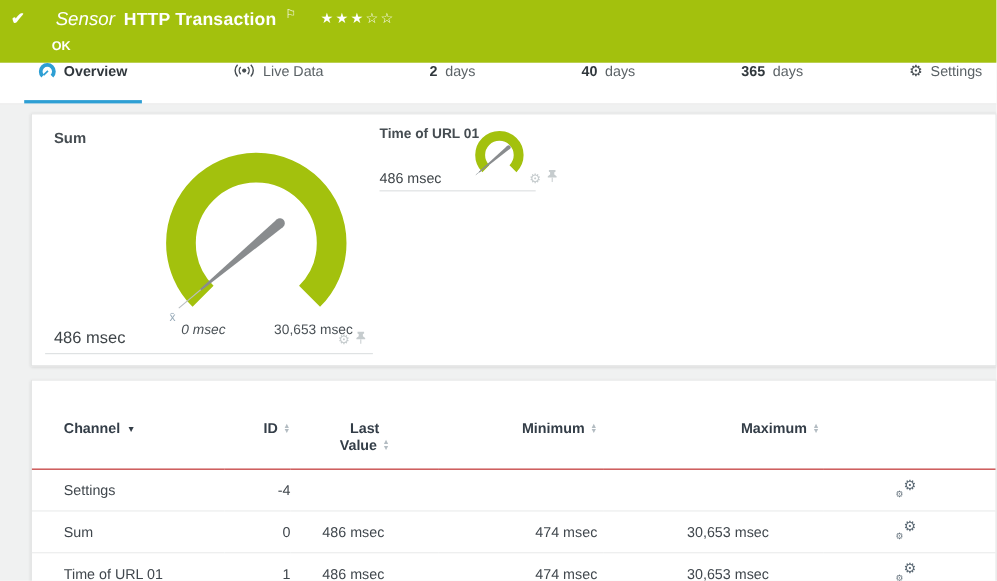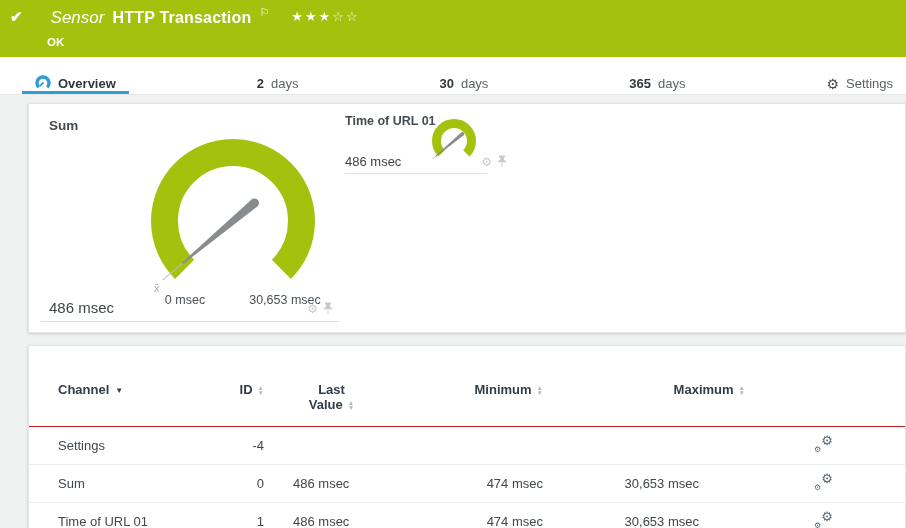--- a/index.html
+++ b/index.html
@@ -11,40 +11,40 @@
   .hdr-row { display:flex; align-items:baseline; gap:8px; padding:8px 0 0 10px; }
   .check { font-size:15px; font-weight:bold; transform:translateY(-1px); }
   .kind { font-style:italic; font-size:17px; font-weight:400; margin-left:20px; }
   .title { font-size:16px; font-weight:bold; letter-spacing:.2px; }
   .flag { font-size:11px; transform:translateY(-7px); display:inline-block; }
   .stars { font-size:13px; letter-spacing:2px; margin-left:14px; transform:translateY(-2px); display:inline-block; }
   .okbadge { position:absolute; left:47px; top:36px; font-size:11.5px; font-weight:bold; }
 
   
   .tabbar { display:flex; height:38px; background:#fff; padding-left:22px; justify-content:space-between; border-bottom:1px solid #e6e6e6; }
-  .tab { display:flex; align-items:flex-end; gap:7px; padding:0 13px; font-size:13px; color:#5b6266; border-bottom:3px solid transparent; cursor:pointer; white-space:nowrap; }
+  .tab { display:flex; align-items:flex-start; gap:7px; padding:0 13px; font-size:13px; color:#5b6266; border-bottom:3px solid transparent; cursor:pointer; white-space:nowrap; }
   .tab .strong { font-weight:bold; color:#30373c; }
   .tab.active { color:#30373c; font-weight:bold; border-bottom-color:#2e9fd4; }
   .ticon { display:inline-flex; align-items:center; }
   .gearglyph { font-size:14px; color:#464d52; line-height:1; }
 
   
   .panel { position:relative; background:#fff; border:1px solid #e3e4e4; box-shadow:0 1px 3px rgba(0,0,0,.15); margin-left:28px; width:878px; }
   .panel-gauges { margin-top:8px; height:230px; }
   .panel-table { margin-top:12px; height:300px; }
 
   
   .tile-big { position:absolute; left:12px; top:6px; width:298px; height:212px; border-bottom:1px solid #dcdfe0; }
   .tile-label { position:absolute; left:8px; top:8px; font-size:13.5px; font-weight:600; color:#454c51; }
   .tile-value { position:absolute; left:8px; bottom:5px; font-size:15px; color:#3e4448; }
   .tile-icons { position:absolute; right:6px; bottom:3px; display:flex; align-items:center; gap:5px; color:#c6ccce; }
   .tile-icons .gearglyph { color:#c6ccce; font-size:12px; }
   .gauge-svg-big { position:absolute; left:82px; top:6px; }
   .glabel { position:absolute; top:183px; font-size:12.5px; color:#4a5156; text-align:center; }
-  .glabel-min { left:104px; width:80px; }
+  .glabel-min { left:104px; width:80px;font-style:italic; }
   .glabel-max { left:184px; width:120px; }
 
   .tile-small { position:absolute; left:316px; top:8px; width:142px; height:62px; border-bottom:1px solid #dcdfe0; }
   .tile-small .tile-label { left:0; top:2px; font-size:12.5px; }
   .tile-small .tile-value { left:0; bottom:4px; font-size:13px; }
   .tile-small .tile-icons { right:-20px; bottom:2px; }
   .gauge-svg-small { position:absolute; left:79px; top:0px; }
 
   
   table { width:100%; border-collapse:collapse; margin-top:36px; table-layout:fixed; }
@@ -87,25 +87,34 @@
     <div class="tab active">
       <span class="ticon">
         <svg width="16" height="16" viewBox="0 0 16 16">
             <path d="M 3.76 12.24 A 6 6 0 1 1 12.24 12.24" fill="none" stroke="#2e9fd4" stroke-width="3.4"></path>
             <line x1="8.6" y1="7.4" x2="4.6" y2="11.2" stroke="#2e9fd4" stroke-width="1.6"></line>
           </svg>
       </span>
       <span>Overview</span>
     </div>
     <div class="tab">
+      <span class="ticon">
+        <svg width="20" height="14" viewBox="0 0 20 14">
+            <circle cx="10" cy="7.2" r="1.9" fill="#464d52"></circle>
+            <path d="M6.8,4 A4.6,4.6 0 0 0 6.8,10.4 M4,1.8 A7.6,7.6 0 0 0 4,12.6 M13.2,4 A4.6,4.6 0 0 1 13.2,10.4 M16,1.8 A7.6,7.6 0 0 1 16,12.6" fill="none" stroke="#464d52" stroke-width="1.3"></path>
+          </svg>
+      </span>
+      <span>Live Data</span>
+    </div>
+    <div class="tab">
       <span class="strong">2</span>
       <span>days</span>
     </div>
     <div class="tab">
-      <span class="strong">30</span>
+      <span class="strong">40</span>
       <span>days</span>
     </div>
     <div class="tab">
       <span class="strong">365</span>
       <span>days</span>
     </div>
     <div class="tab">
       <span class="ticon gearglyph">⚙</span>
       <span>Settings</span>
     </div>

